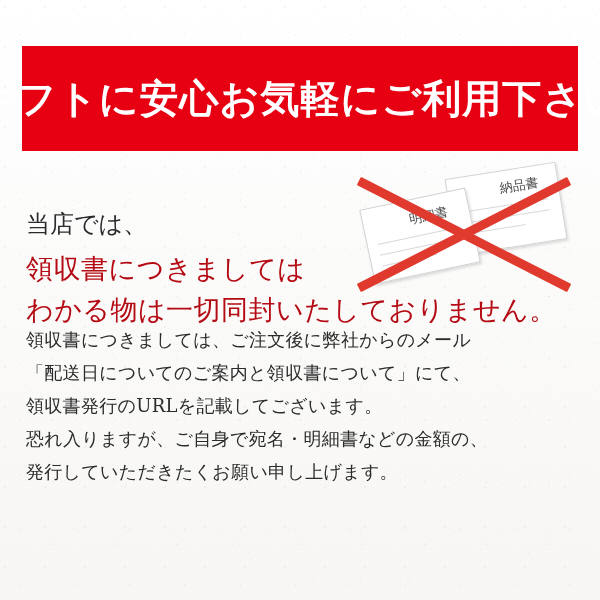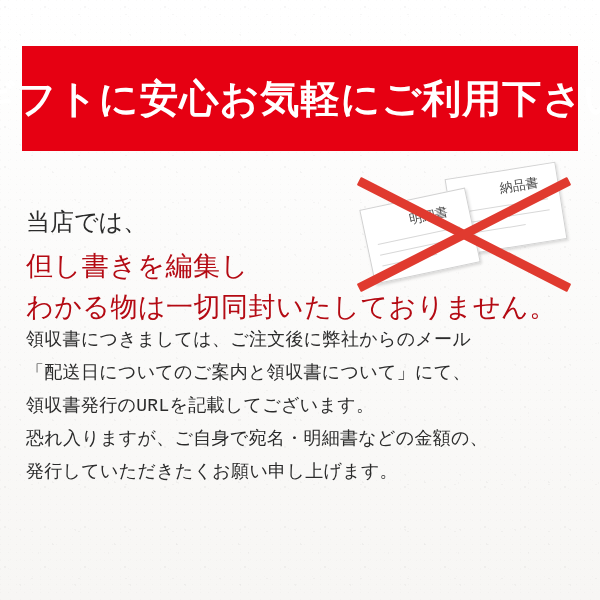--- a/index.html
+++ b/index.html
@@ -61,21 +61,20 @@
     position: absolute;
     left: 26px;
     top: 212px;
     width: 552px;
     font-family: "DejaVu Serif", "Liberation Serif", serif;
   }
   .line {
     color: #2b2b2b;
     white-space: nowrap;
     line-height: 1.0;
-    font-family: Liberation Mono, monospace;
   }
   .line-lead {
     font-size: 24px;
     margin-bottom: 19px;
   }
   .line-red {
     color: #b40a13;
     font-size: 27px;
     margin-bottom: 14px;
     letter-spacing: 0.5px;
@@ -190,21 +189,21 @@
       <span class="doc-rule r3"></span>
     </div>
     <div class="cross">
       <span class="cross-bar a"></span>
       <span class="cross-bar b"></span>
     </div>
   </div>
 
   <div class="body-copy">
     <div class="line line-lead">当店では、</div>
-    <div class="line line-red">但し書きを編集し</div>
+    <div class="line line-red">領収書につきましては</div>
     <div class="line line-red second">わかる物は一切同封いたしておりません。</div>
     <div class="line line-normal">領収書につきましては、ご注文後に弊社からのメール</div>
     <div class="line line-normal">「配送日についてのご案内と領収書について」にて、</div>
     <div class="line line-normal">領収書発行のURLを記載してございます。</div>
     <div class="line line-normal">恐れ入りますが、ご自身で宛名・明細書などの金額の、</div>
     <div class="line line-normal">発行していただきたくお願い申し上げます。</div>
   </div>
 
 </div>
 

